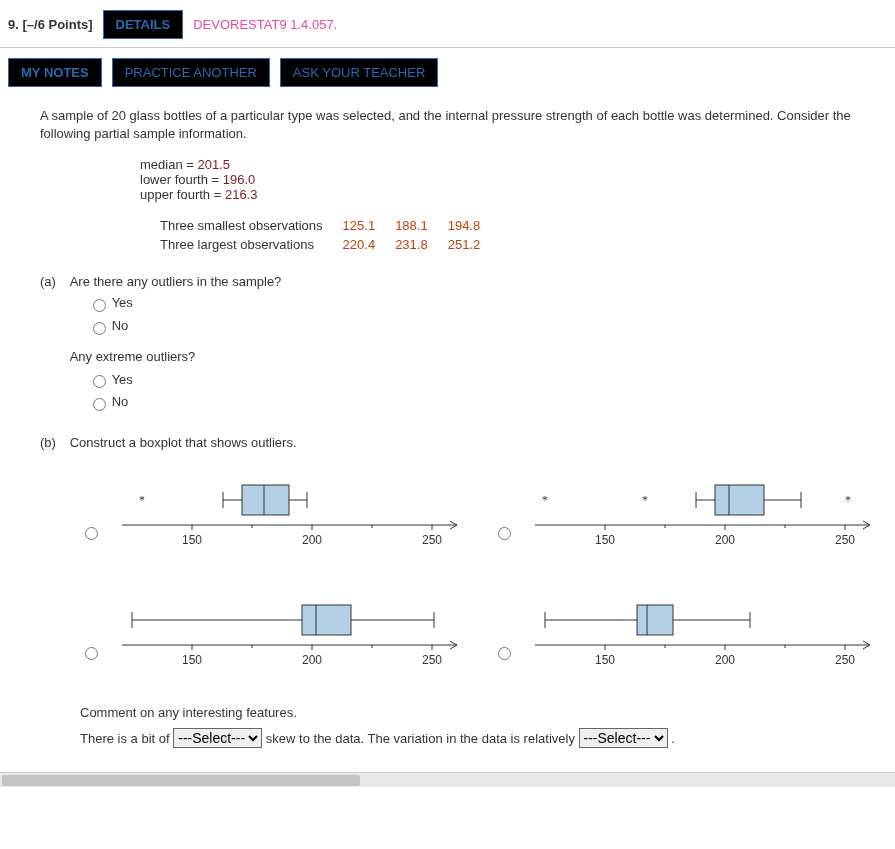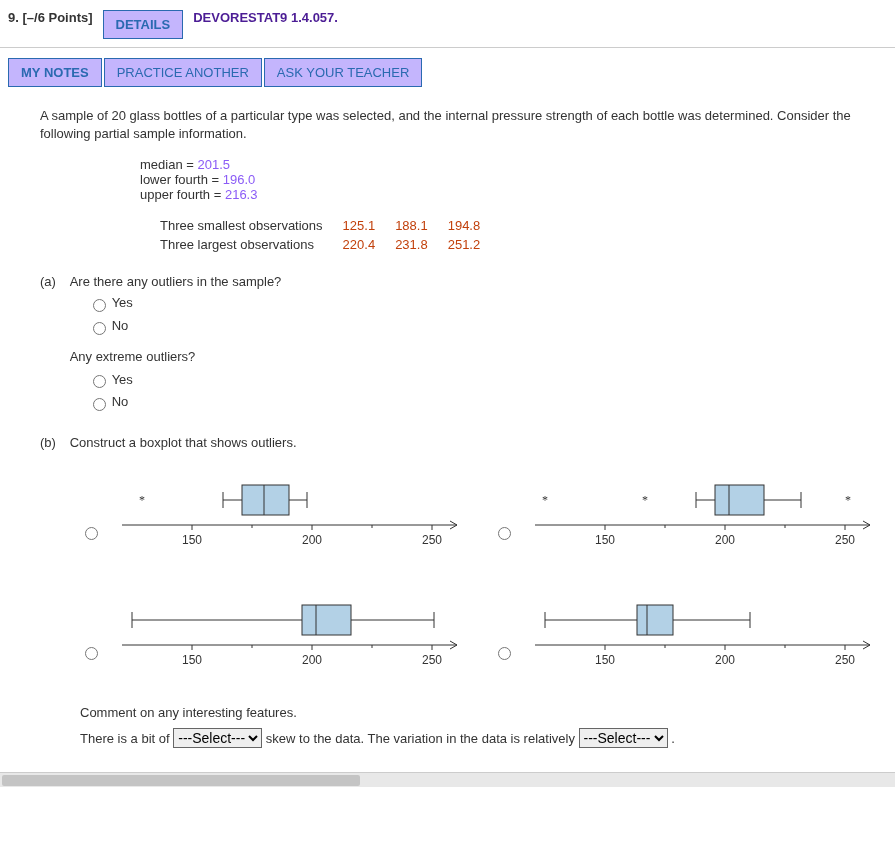--- a/index.html
+++ b/index.html
@@ -7,47 +7,48 @@
     margin: 0;
     padding: 0;
     font-family: Verdana, Geneva, sans-serif;
     font-size: 13px;
     color: #333;
     background: #fff;
     width: 895px;
   }
   .header-row {
     display: flex;
+    align-items: center;
     gap: 10px;
     padding: 10px 8px 8px 8px;
     border-bottom: 1px solid #ccc;
   }
   .q-number { font-weight: bold; }
   .btn {
     border: 1px solid #2a6ab0;
     padding: 6px 12px;
     color: #2a6ab0;
     font-size: 13px;
-    background: #c4b5fd;
+    background: #000000;
     cursor: pointer;
     font-family: inherit;
   }
   .btn.bold { font-weight: bold; }
-  .ref { font-weight: bold; color: #4c1d95; }
+  .ref { font-weight: normal; color: #ec4899; }
   .second-row {
     display: flex;
-    gap: 2px;
+    gap: 10px;
     padding: 10px 8px;
   }
   .content {
     padding: 10px 20px 20px 40px;
   }
   .problem-text { margin-bottom: 14px; line-height: 1.4; }
   .stats-block { margin-left: 100px; margin-bottom: 14px; }
-  .stats-block .red { color: #8b5cf6; }
+  .stats-block .red { color: #7f1d1d; }
   .obs-table { margin-left: 110px; margin-bottom: 20px; border-collapse: collapse; }
   .obs-table td { padding: 2px 10px; }
   .obs-table td.val { font-style: normal; color: #c2410c; }
   .part { margin-bottom: 18px; }
   .part-label { display: inline-block; width: 26px; vertical-align: top; }
   .part-body { display: inline-block; vertical-align: top; }
   .radio-row { margin: 6px 0 6px 18px; }
   input[type=radio] { margin-right: 6px; vertical-align: middle; }
   .sub-q { margin: 14px 0 8px 0; }
   .plots-grid {

